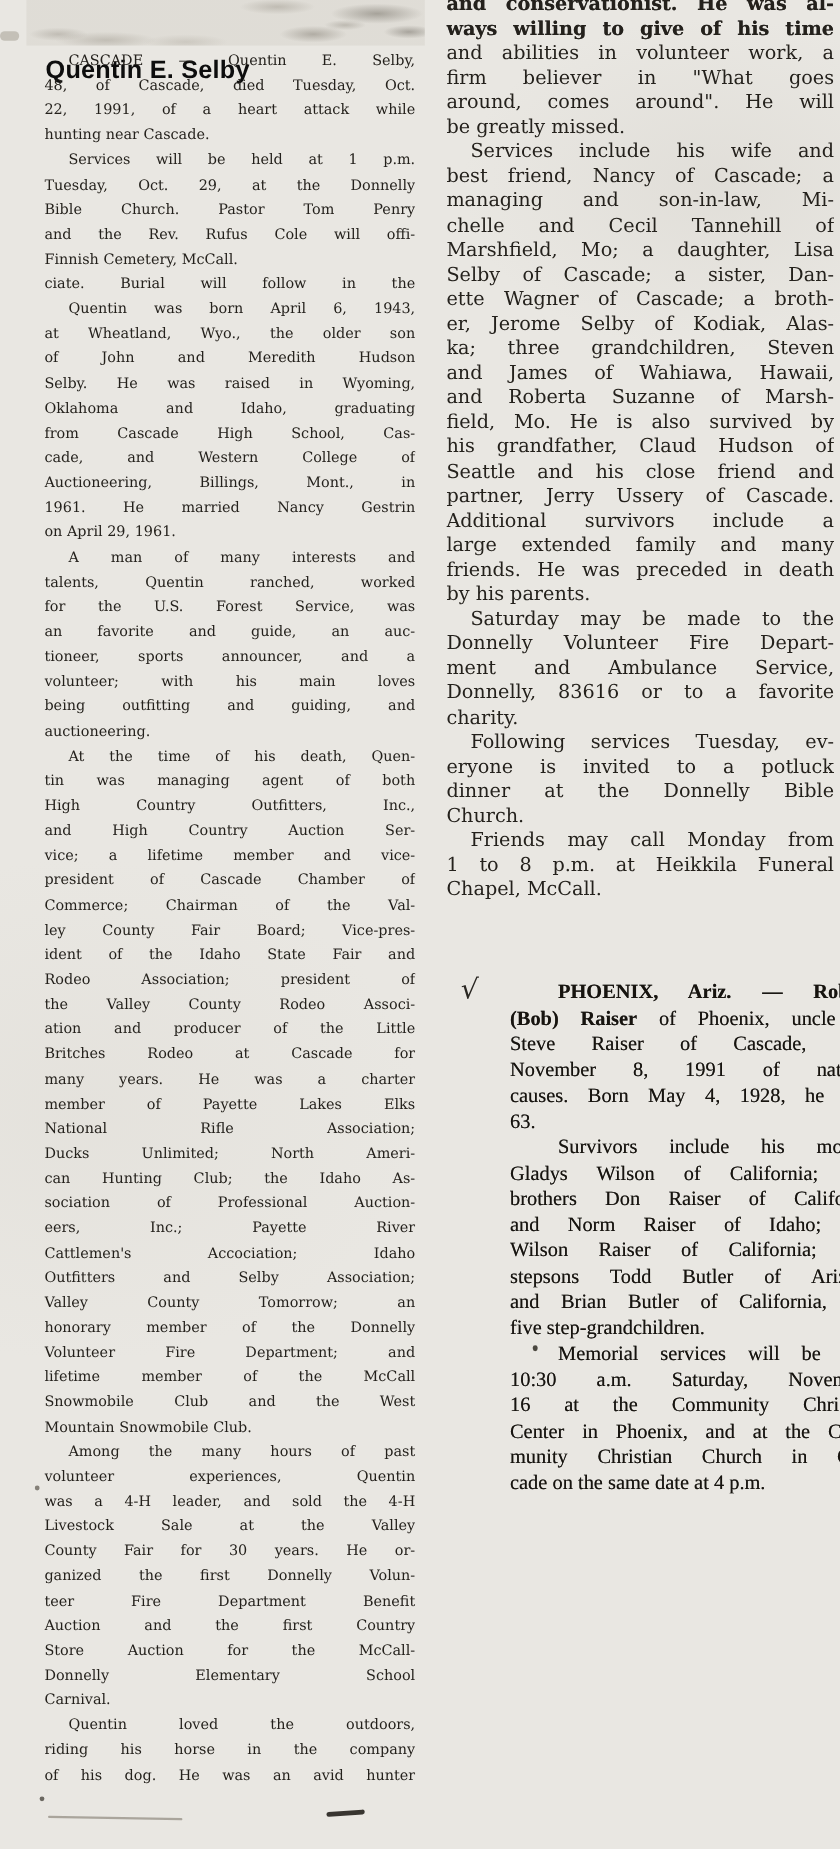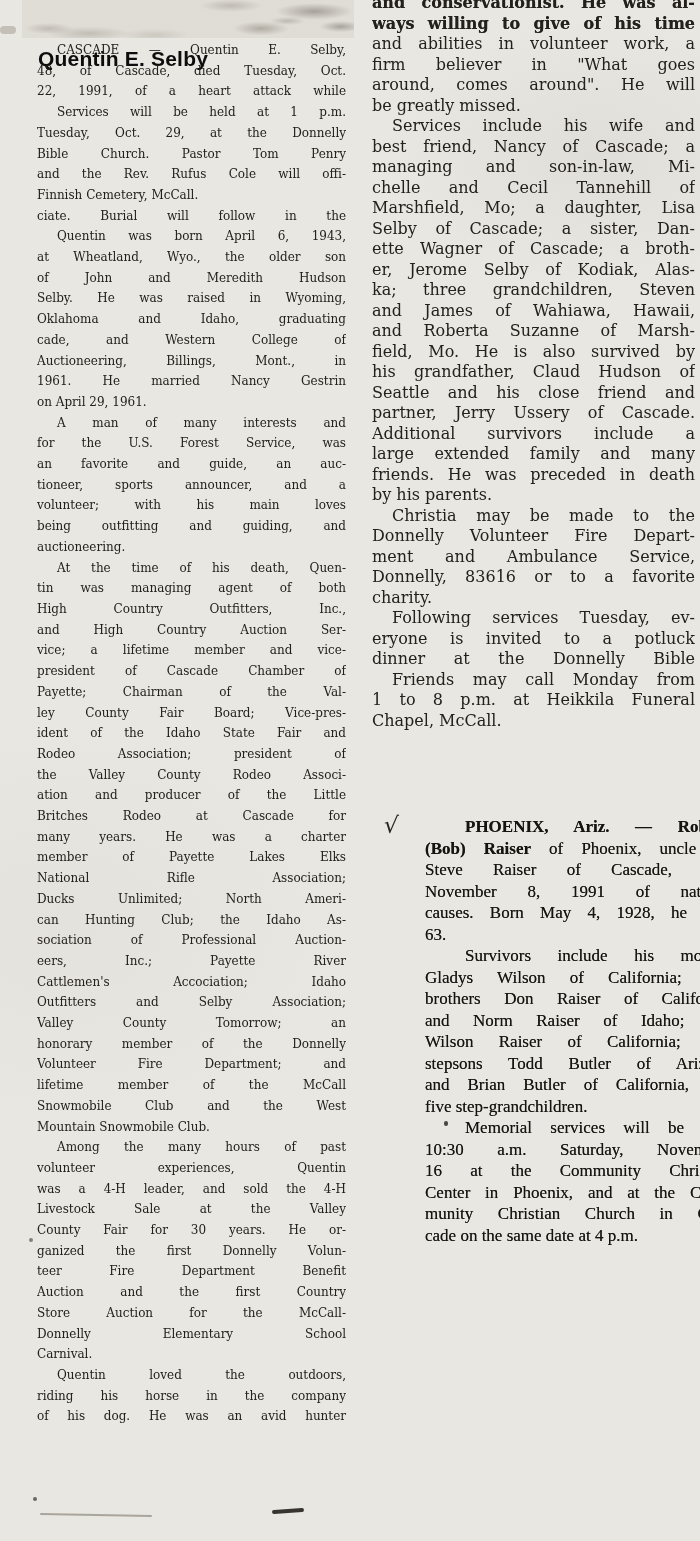--- a/index.html
+++ b/index.html
@@ -61,57 +61,60 @@
 <body>
 
 <div class="headline-band"></div>
 <div class="headline">Quentin E. Selby</div>
 
 <div class="col col1">
     <div>
       <div class="line j ind">CASCADE — Quentin E. Selby,</div>
       <div class="line j">48, of Cascade, died Tuesday, Oct.</div>
       <div class="line j">22, 1991, of a heart attack while</div>
+      <div class="line">hunting near Cascade.</div>
     </div>
     <div>
       <div class="line j ind">Services will be held at 1 p.m.</div>
       <div class="line j">Tuesday, Oct. 29, at the Donnelly</div>
       <div class="line j">Bible Church. Pastor Tom Penry</div>
       <div class="line j">and the Rev. Rufus Cole will offi-</div>
       <div class="line">Finnish Cemetery, McCall.</div>
       <div class="line j">ciate. Burial will follow in the</div>
     </div>
     <div>
       <div class="line j ind">Quentin was born April 6, 1943,</div>
       <div class="line j">at Wheatland, Wyo., the older son</div>
       <div class="line j">of John and Meredith Hudson</div>
       <div class="line j">Selby. He was raised in Wyoming,</div>
       <div class="line j">Oklahoma and Idaho, graduating</div>
+      <div class="line j">from Cascade High School, Cas-</div>
       <div class="line j">cade, and Western College of</div>
       <div class="line j">Auctioneering, Billings, Mont., in</div>
       <div class="line j">1961. He married Nancy Gestrin</div>
       <div class="line">on April 29, 1961.</div>
     </div>
     <div>
       <div class="line j ind">A man of many interests and</div>
+      <div class="line j">talents, Quentin ranched, worked</div>
       <div class="line j">for the U.S. Forest Service, was</div>
       <div class="line j">an favorite and guide, an auc-</div>
       <div class="line j">tioneer, sports announcer, and a</div>
       <div class="line j">volunteer; with his main loves</div>
       <div class="line j">being outfitting and guiding, and</div>
       <div class="line">auctioneering.</div>
     </div>
     <div>
       <div class="line j ind">At the time of his death, Quen-</div>
       <div class="line j">tin was managing agent of both</div>
       <div class="line j">High Country Outfitters, Inc.,</div>
       <div class="line j">and High Country Auction Ser-</div>
       <div class="line j">vice; a lifetime member and vice-</div>
       <div class="line j">president of Cascade Chamber of</div>
-      <div class="line j">Payette; Chairman of the Val-</div>
+      <div class="line j">Commerce; Chairman of the Val-</div>
       <div class="line j">ley County Fair Board; Vice-pres-</div>
       <div class="line j">ident of the Idaho State Fair and</div>
       <div class="line j">Rodeo Association; president of</div>
       <div class="line j">the Valley County Rodeo Associ-</div>
       <div class="line j">ation and producer of the Little</div>
       <div class="line j">Britches Rodeo at Cascade for</div>
       <div class="line j">many years. He was a charter</div>
       <div class="line j">member of Payette Lakes Elks</div>
       <div class="line j">National Rifle Association;</div>
       <div class="line j">Ducks Unlimited; North Ameri-</div>
@@ -171,30 +174,31 @@
       <div class="line j">field, Mo. He is also survived by</div>
       <div class="line j">his grandfather, Claud Hudson of</div>
       <div class="line j">Seattle and his close friend and</div>
       <div class="line j">partner, Jerry Ussery of Cascade.</div>
       <div class="line j">Additional survivors include a</div>
       <div class="line j">large extended family and many</div>
       <div class="line j">friends. He was preceded in death</div>
       <div class="line">by his parents.</div>
     </div>
     <div>
-      <div class="line j ind">Christia may be made to the</div>
+      <div class="line j ind">Saturday may be made to the</div>
       <div class="line j">Donnelly Volunteer Fire Depart-</div>
       <div class="line j">ment and Ambulance Service,</div>
       <div class="line j">Donnelly, 83616 or to a favorite</div>
       <div class="line">charity.</div>
     </div>
     <div>
       <div class="line j ind">Following services Tuesday, ev-</div>
       <div class="line j">eryone is invited to a potluck</div>
       <div class="line j">dinner at the Donnelly Bible</div>
+      <div class="line">Church.</div>
     </div>
     <div>
       <div class="line j ind">Friends may call Monday from</div>
       <div class="line j">1 to 8 p.m. at Heikkila Funeral</div>
       <div class="line">Chapel, McCall.</div>
     </div>
   </div>
 
 <div class="checkmark">√</div>
 

